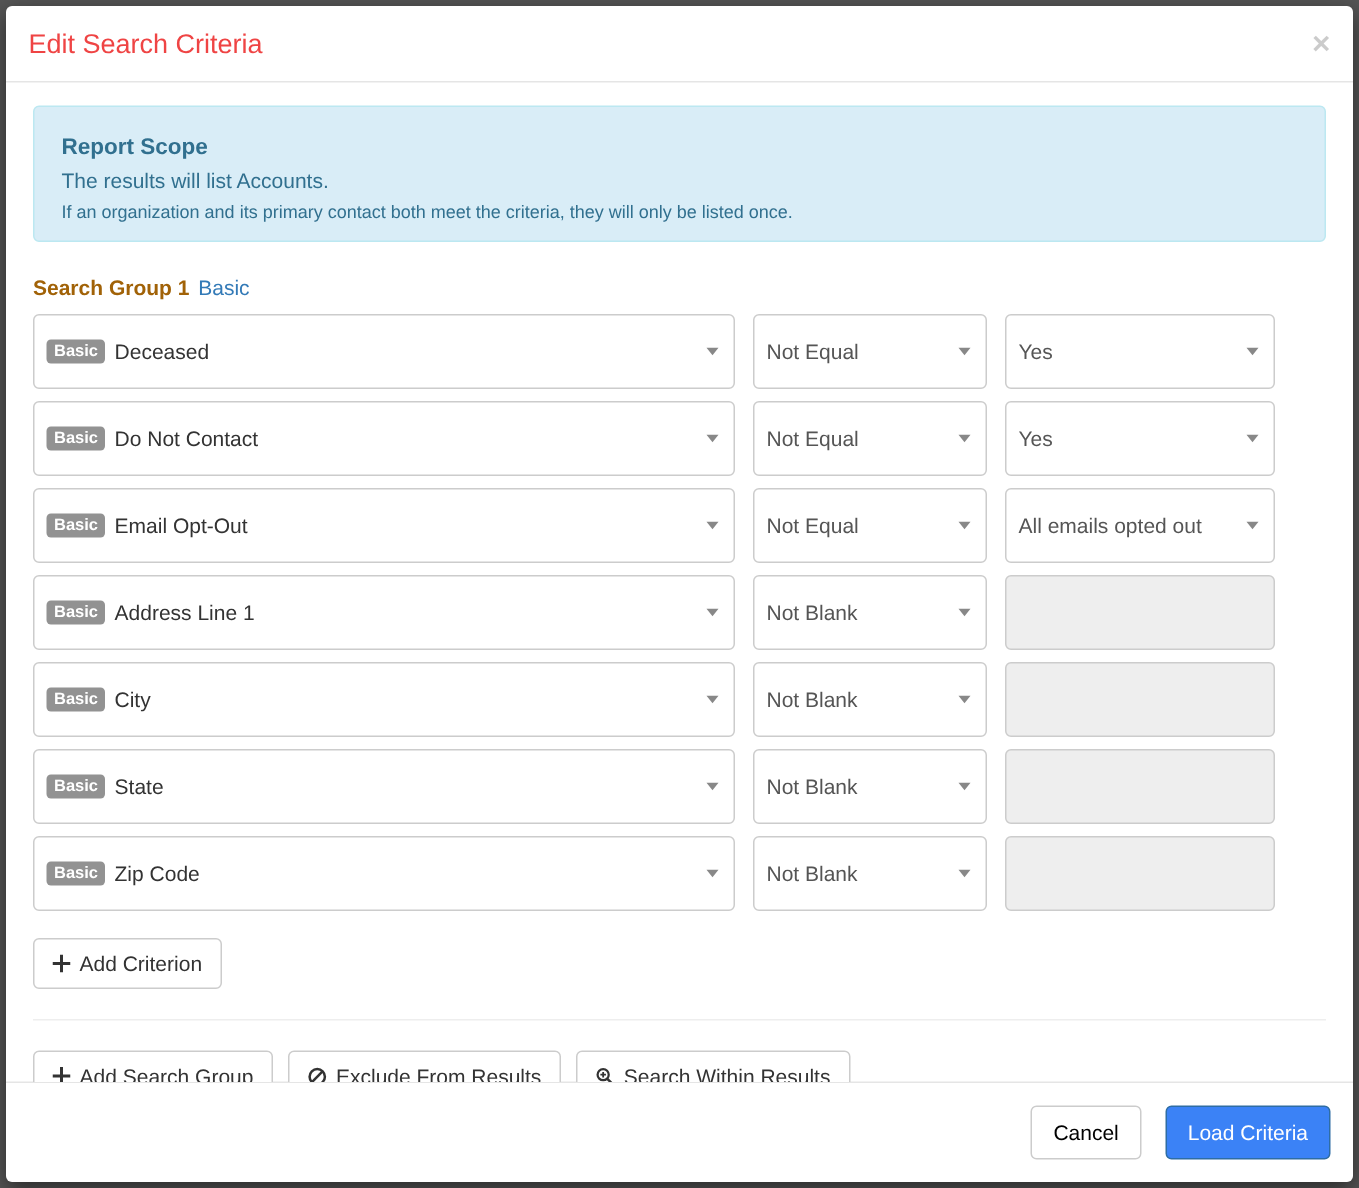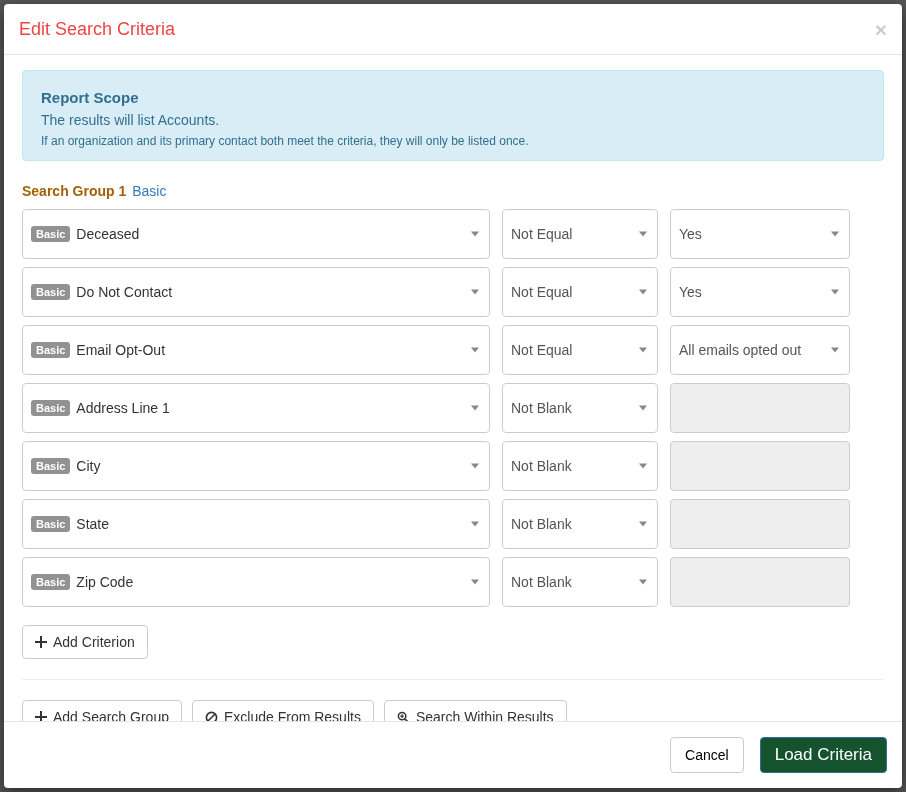--- a/index.html
+++ b/index.html
@@ -80,22 +80,22 @@
     .btn svg, .btn .glyph { margin-right:6px; }
     .add-crit-wrap { margin-top:18px; }
     .sep { border-top:1px solid #eee; margin:20px 0; }
     .btn-row { display:flex; gap:10px; }
     .modal-footer {
       padding: 15px;
       border-top: 1px solid #e5e5e5;
       display:flex; justify-content:flex-end; gap:16px;
     }
     .btn-primary {
-      background:#14532d; border:1px solid #2e6da4; color:#fff;
-      height:36px; padding:0 14px; border-radius:4px; font-size:17px; cursor:pointer;
+      background:#3b82f6; border:1px solid #2e6da4; color:#fff;
+      height:36px; padding:0 14px; border-radius:4px; font-size:14px; cursor:pointer;
     }
     .btn-default2 { height:36px; padding:0 14px; border:1px solid #ccc; border-radius:4px; background:#fff; font-size:14px; cursor:pointer; }
   </style>
 </head>
 <body>
 
 <div class="modal">
 
   <div class="modal-header">
     <div class="modal-title">Edit Search Criteria</div>

